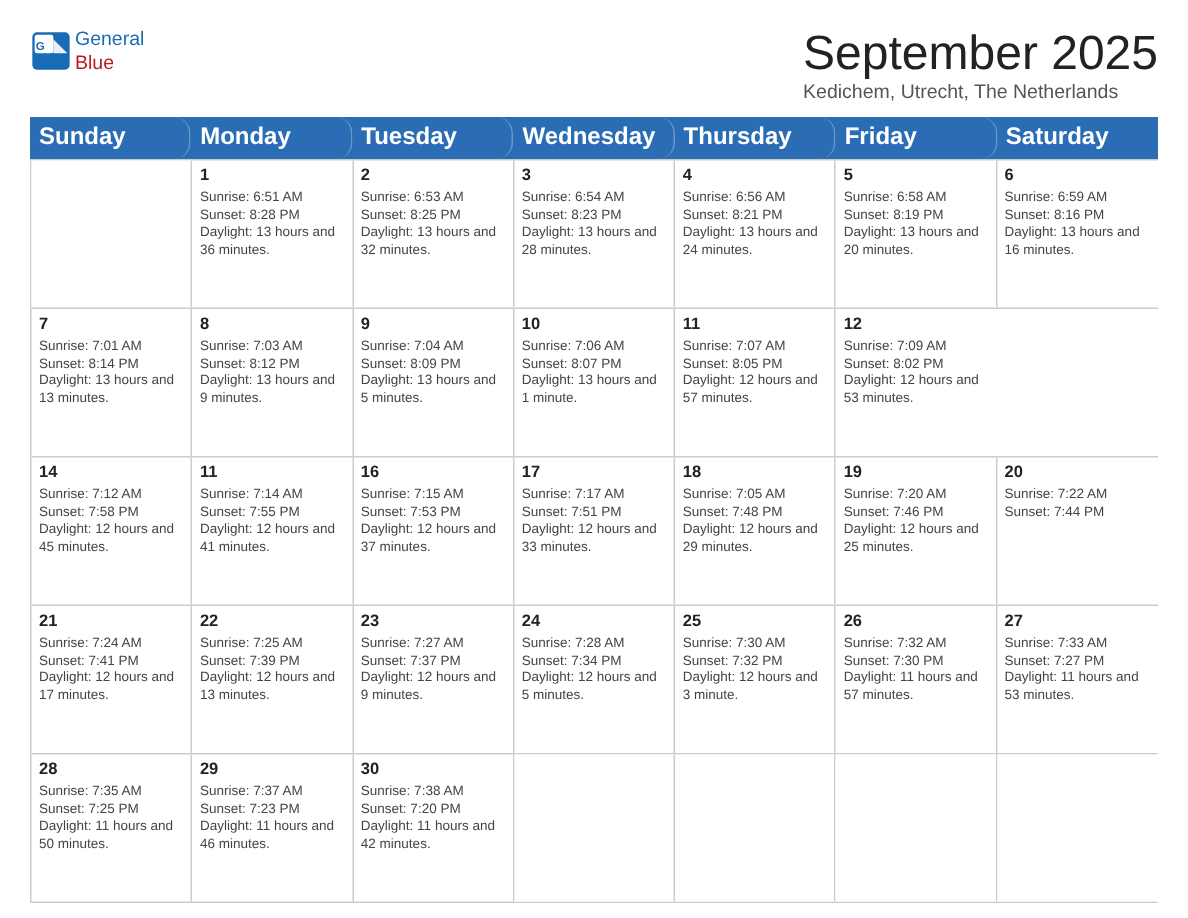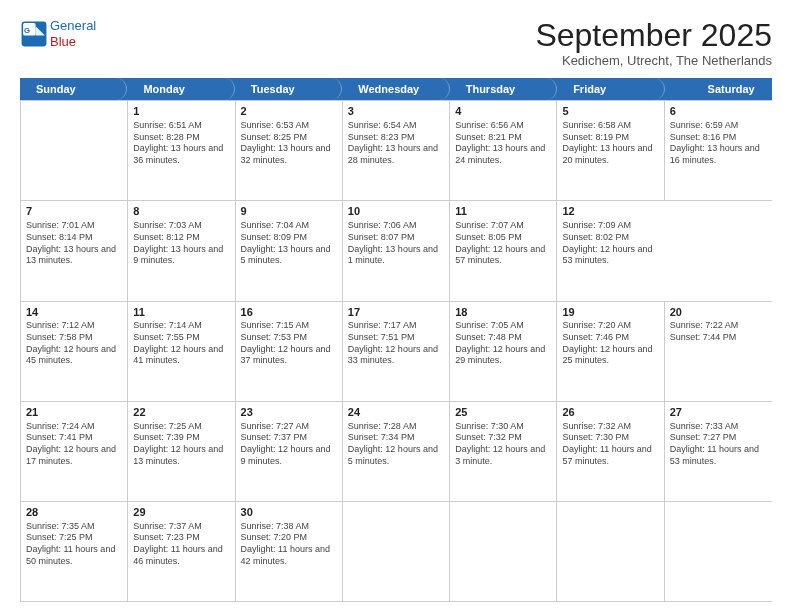--- a/index.html
+++ b/index.html
@@ -36,21 +36,21 @@
     }
     .logo-text span {
       color: #1a6bb5;
     }
     .logo-icon {
       width: 28px;
       height: 28px;
       margin-right: 2px;
     }
     .title-block {
-      text-align: right;
+      text-align: left;
     }
     .month-title {
       font-size: 32px;
       font-weight: 300;
       color: #222;
       line-height: 1.1;
     }
     .location {
       font-size: 13px;
       color: #555;
@@ -60,27 +60,27 @@
       display: flex;
       flex-direction: column;
     }
     .cal-header {
       display: grid;
       grid-template-columns: repeat(7, 1fr);
       background: #2a6db5;
     }
     .cal-header-cell {
       color: #fff;
-      font-size: 11px;
+      font-size: 16px;
       font-weight: bold;
-      padding: 5px 16px;
+      padding: 5px 6px;
       border-right: 1px solid rgba(255,255,255,0.3);
       border-radius: 11px;
     }
-    .cal-header-cell:last-child { border-right: none; margin-left: 27px; }
+    .cal-header-cell:last-child { border-right: none; }
     .cal-body {
       display: flex;
       flex-direction: column;
       flex: 1;
       border-left: 1px solid #ccc;
       border-bottom: 1px solid #ccc;
     }
     .cal-row {
       display: grid;
       grid-template-columns: repeat(7, 1fr);

